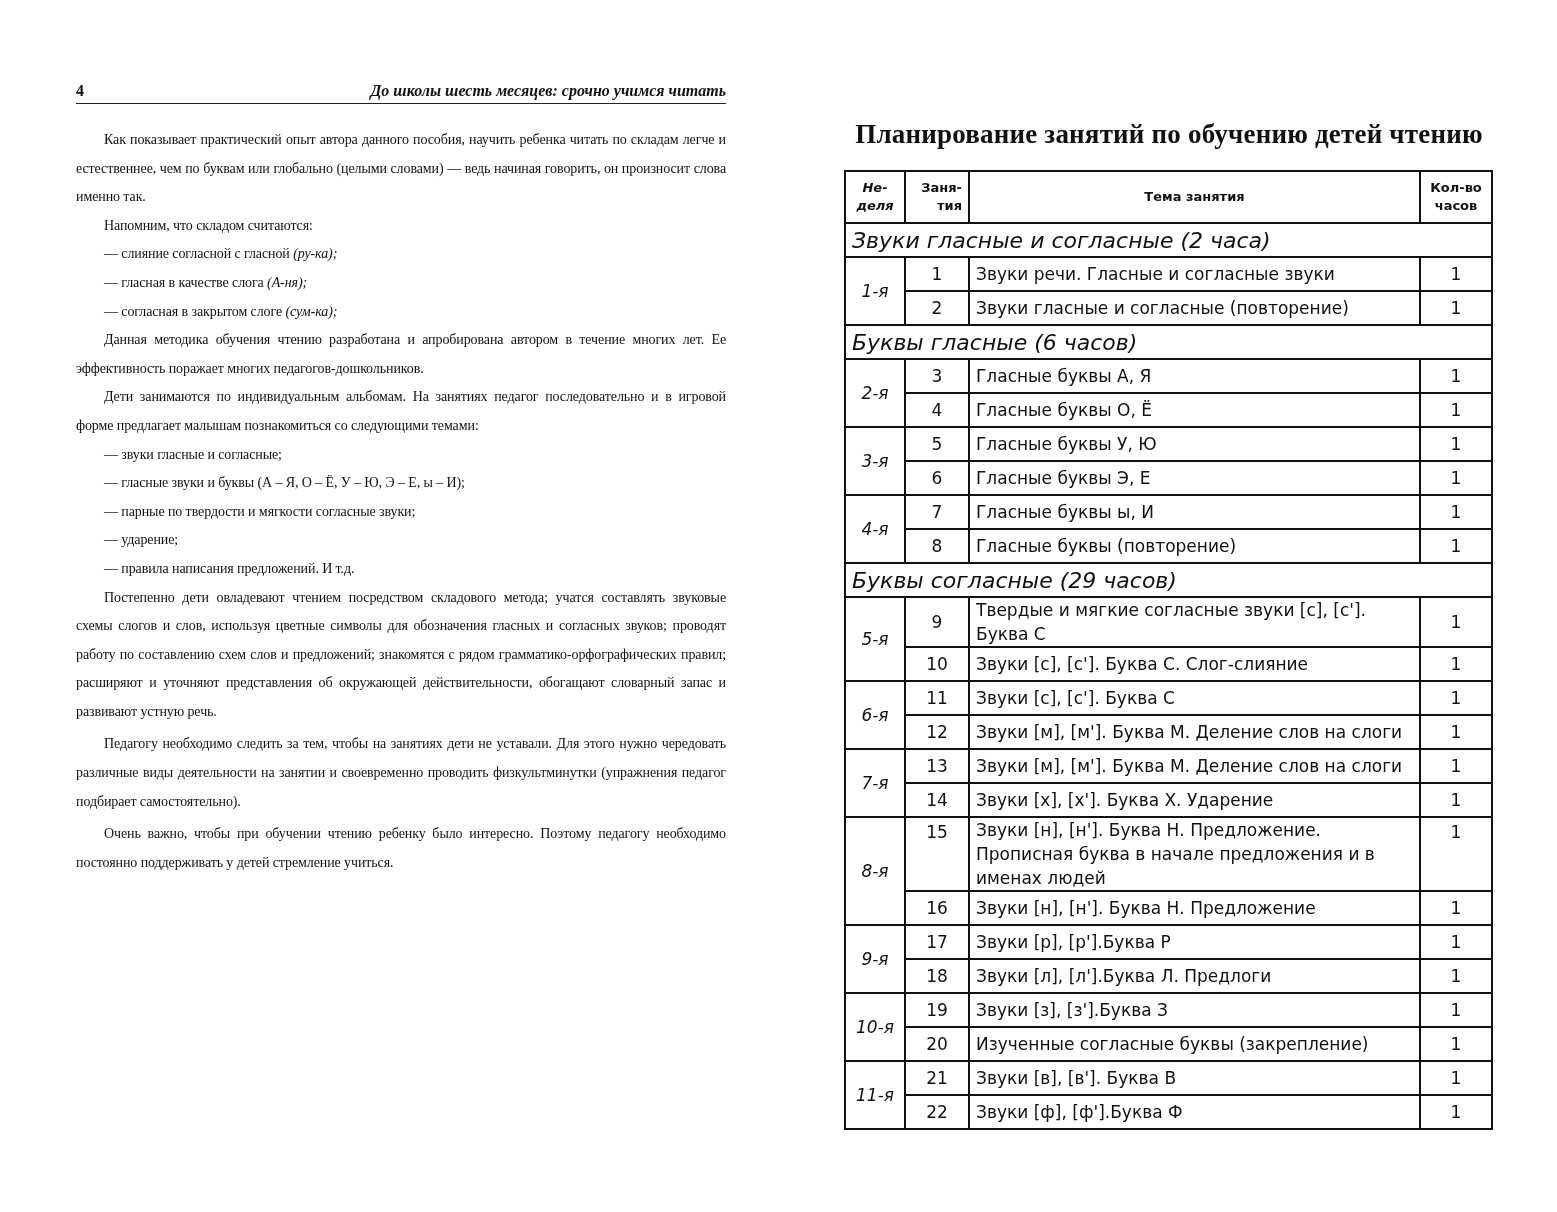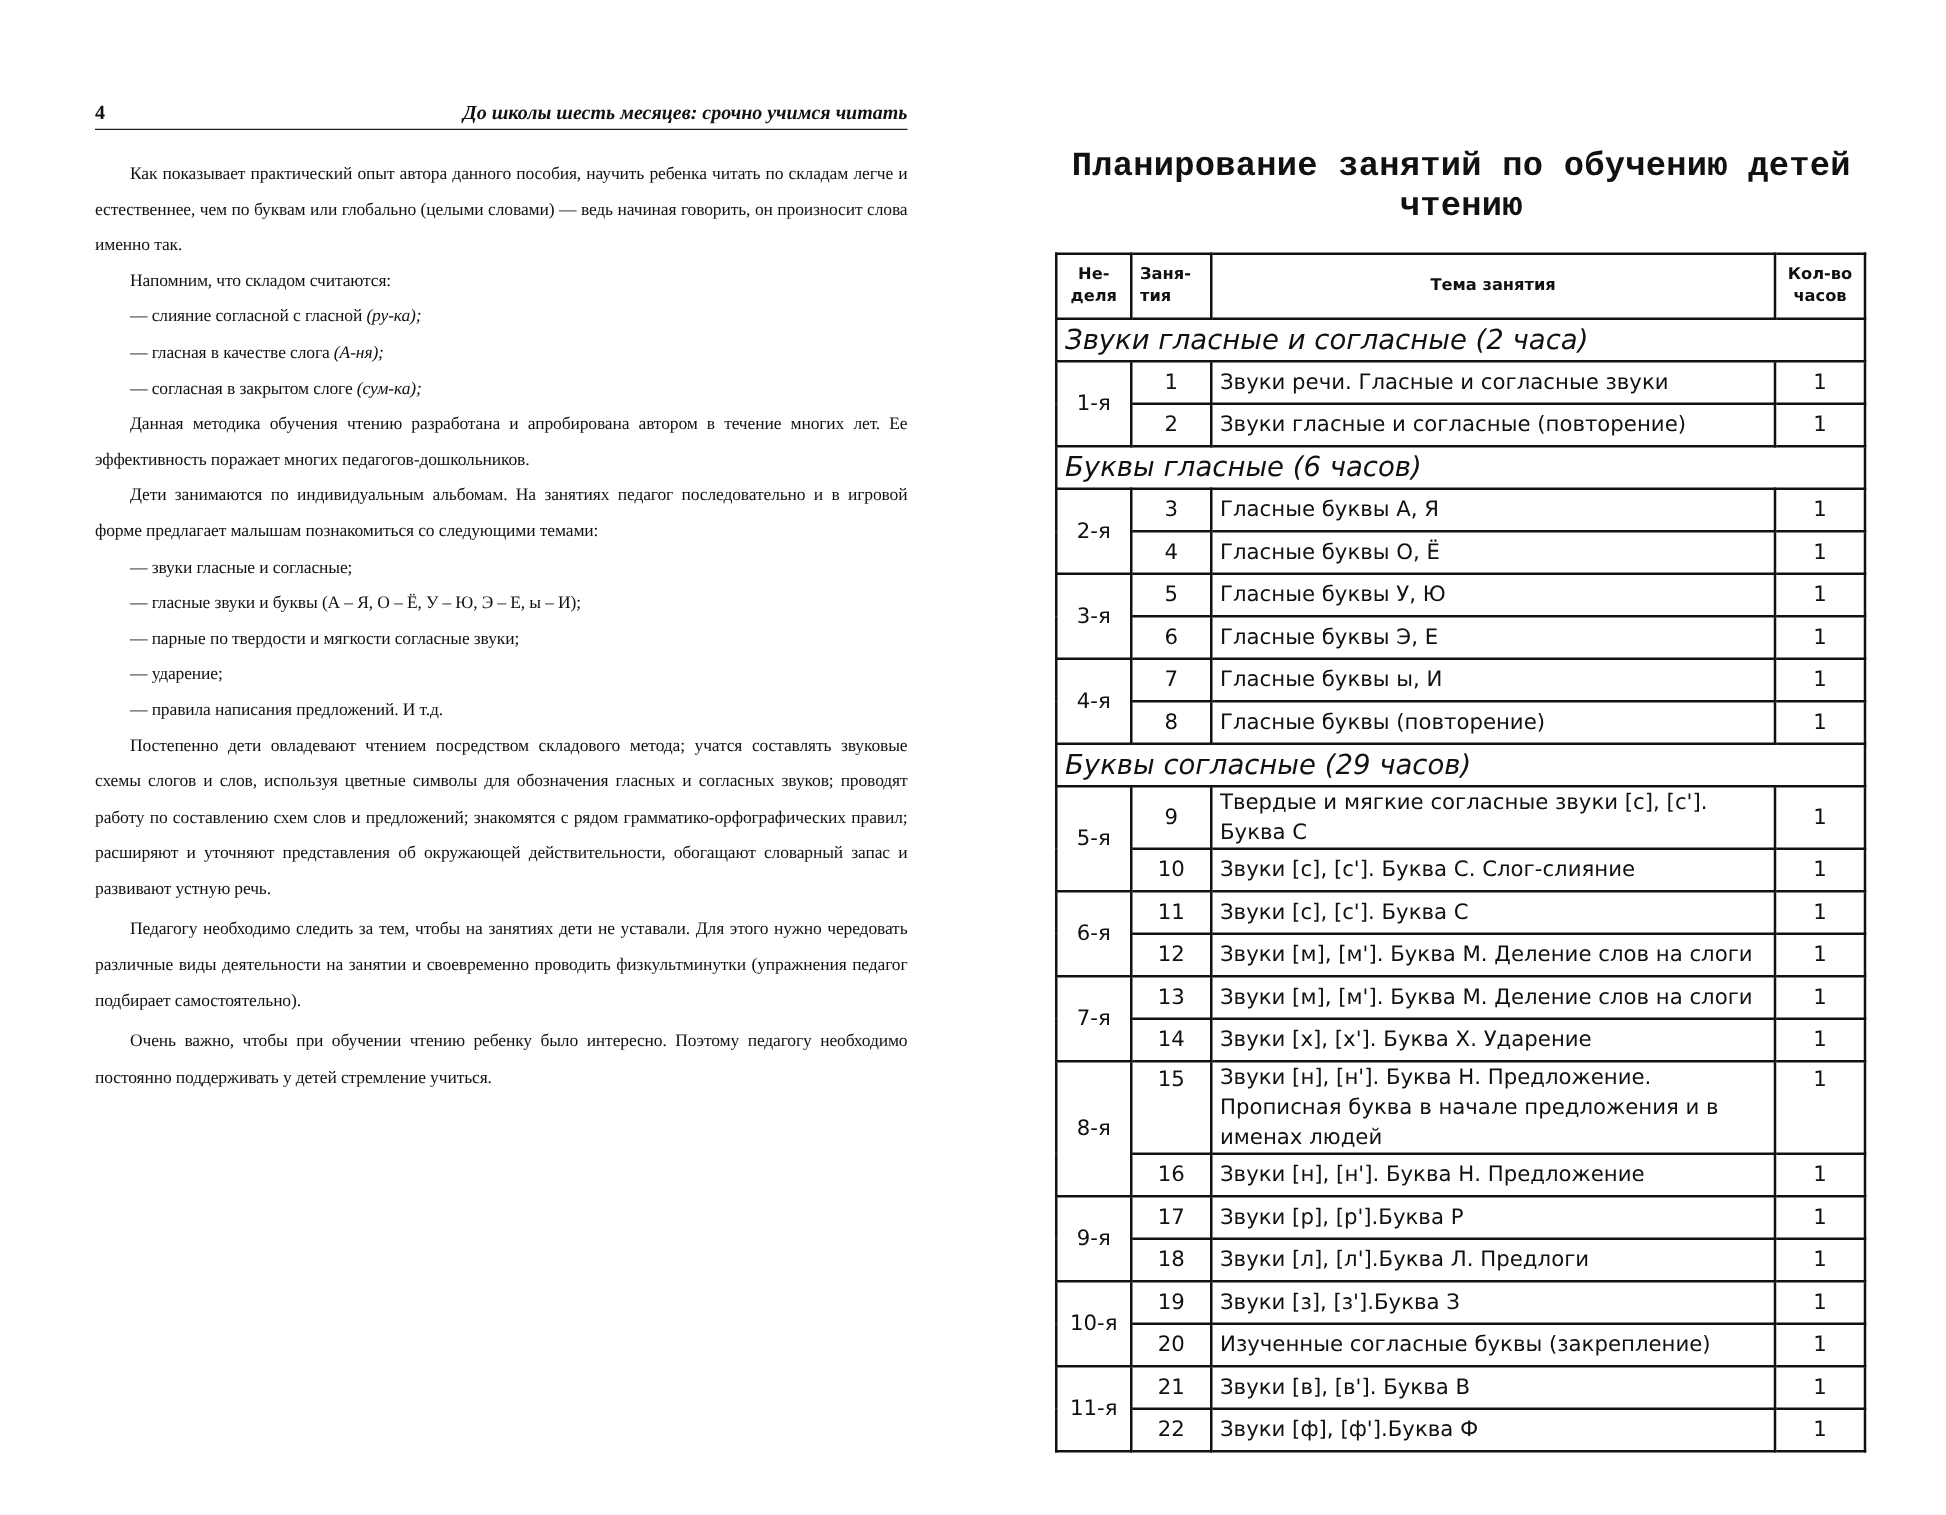--- a/index.html
+++ b/index.html
@@ -21,28 +21,28 @@
   .body-text p { margin:0; text-indent:28px; text-align:justify; }
   .body-text .li { text-indent:28px; }
   .body-text .ex { font-style:italic; }
   .body-text .p-gap { margin-top:4px; }
 
   .page-right {
     position:absolute; left:844px; top:118px; width:650px;
     font-family:"DejaVu Sans","Liberation Sans",sans-serif;
   }
   .table-title {
-    text-align:center; font-family:Liberation Mono, monospace; font-weight:bold;
+    text-align:center; font-family:Liberation Serif, serif; font-weight:bold;
     font-size:27px; line-height:32px; margin:0 0 20px 0; letter-spacing:0.2px;
   }
   table.plan { border-collapse:collapse; width:649px; font-size:17px; }
   table.plan td, table.plan th { border:2px solid #111; padding:0 6px; }
   table.plan th { font-size:13px; font-weight:bold; height:50px; line-height:18px; }
-  .col-week { width:46px; text-align:center; }
-  .col-num { width:50px; text-align:left; }
+  .col-week { width:46px; text-align:center;font-style:italic; }
+  .col-num { width:50px; text-align:right; }
   .col-hours { width:58px; text-align:center; }
   .section-row td { text-align:left; font-style:italic; height:32px; font-size:22px; }
   .lesson-row td { height:32px; }
   .lesson-row .col-num, .lesson-row .col-hours, .lesson-row .col-week { text-align:center; }
   .lesson-row.tall td { height:54px; }
   .lesson-row .topic { line-height:24px; }
 </style>
 </head>
 <body>
 

